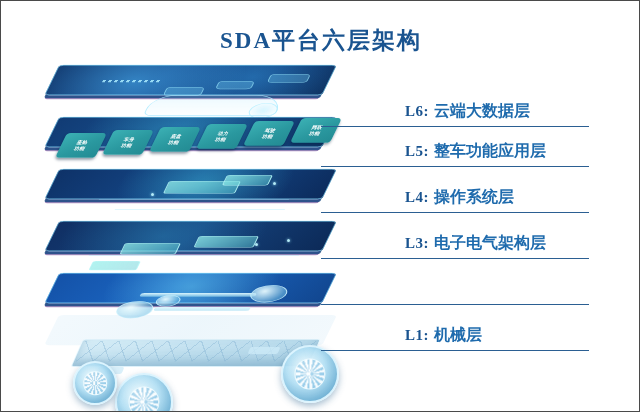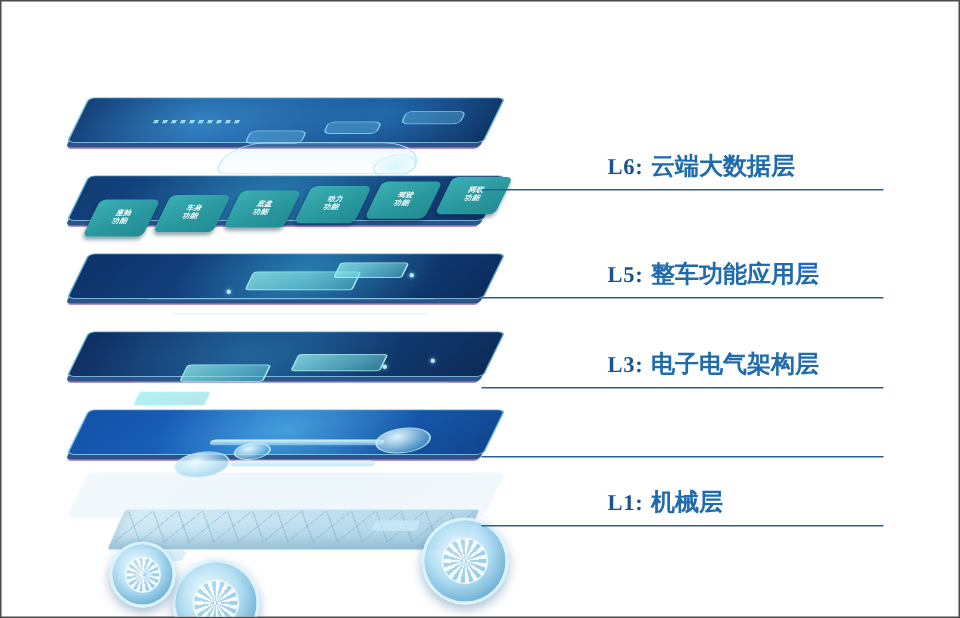--- a/index.html
+++ b/index.html
@@ -330,20 +330,21 @@
     position: absolute;
     background: rgba(205, 235, 248, 0.75);
     border-radius: 2px;
   }
 </style>
 </head>
 <body>
 
 <div id="figure">
 
+  <div id="title">SDA平台六层架构</div>
 
   <div id="stack">
 
     <div class="layer" style="top:0px;">
       <div class="slab-edge"></div>
       <div class="slab surf-l6"></div>
       <div class="slab-glow"></div>
       <div class="deco">
         <div class="hud-dots" style="left:44px; top:15px; width:58px;"></div>
         <div class="hud-badge" style="left:108px; top:22px; width:36px; height:14px;"></div>
@@ -446,27 +447,33 @@
 
   <div id="label-stack">
 
     <div class="label-row" style="top:6px;">
       <div class="label-text">
         <span class="label-code">L6:</span><span class="label-name">云端大数据层</span>
       </div>
       <div class="label-rule"></div>
     </div>
 
-    <div class="label-row" style="top:46px;margin-top:32px;">
+    <div class="label-row" style="top:46px;">
       <div class="label-text">
         <span class="label-code">L5:</span><span class="label-name">整车功能应用层</span>
       </div>
       <div class="label-rule"></div>
     </div>
 
+    <div class="label-row" style="top:92px;">
+      <div class="label-text">
+        <span class="label-code">L4:</span><span class="label-name">操作系统层</span>
+      </div>
+      <div class="label-rule"></div>
+    </div>
 
     <div class="label-row" style="top:138px;">
       <div class="label-text">
         <span class="label-code">L3:</span><span class="label-name">电子电气架构层</span>
       </div>
       <div class="label-rule"></div>
     </div>
 
     <div class="label-row" style="top:184px;">
       <div class="label-rule"></div>

